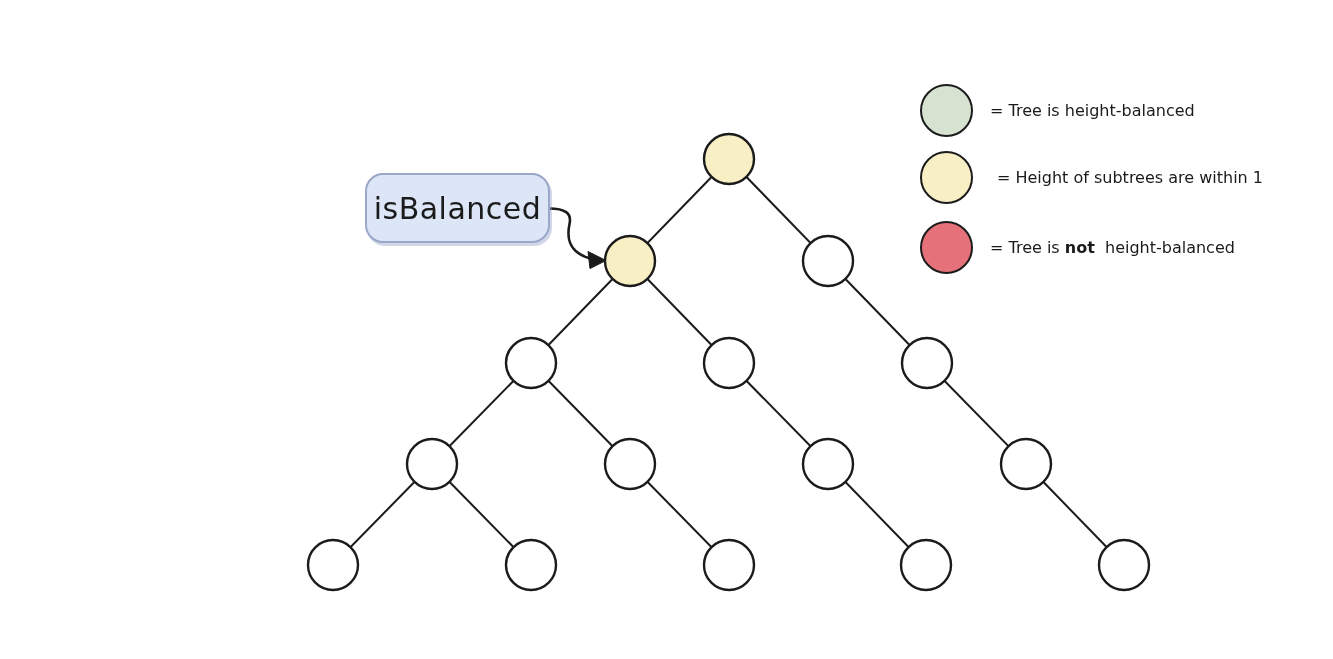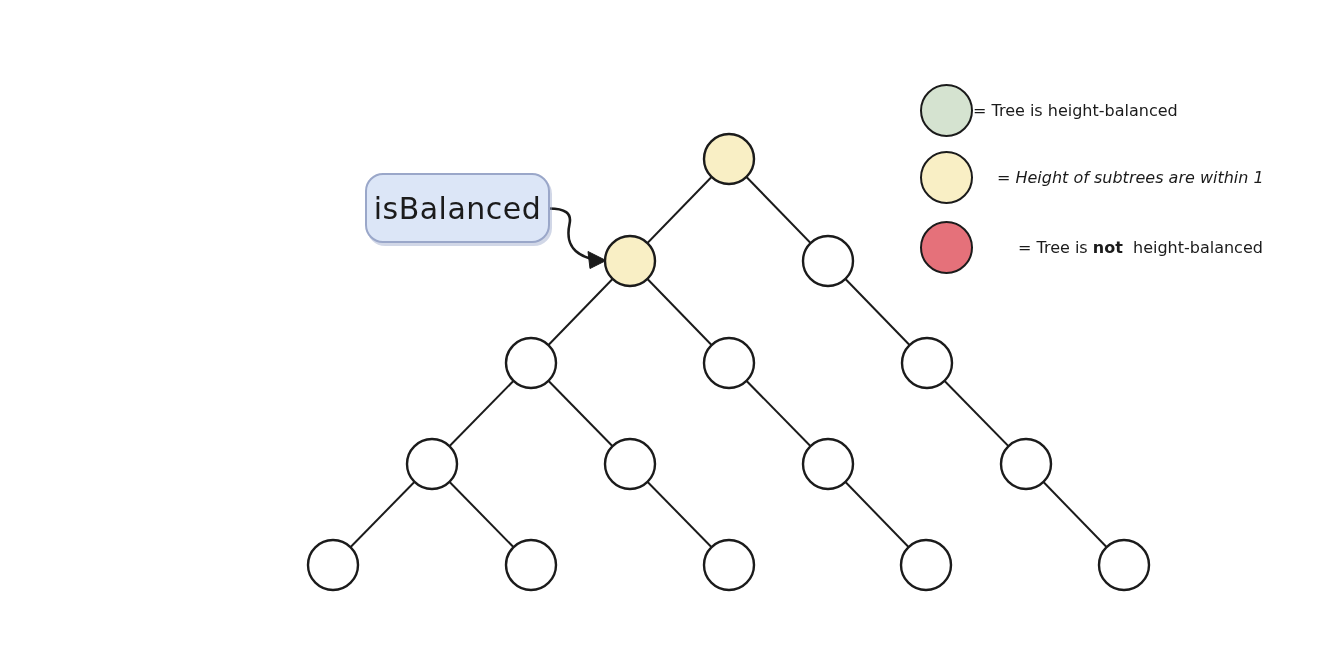--- a/index.html
+++ b/index.html
@@ -68,39 +68,39 @@
     white-space: nowrap;
   }
   .legend-row {
     position: absolute;
     display: flex;
     align-items: center;
     height: 53px;
     left: 920px;
   }
   .legend-row.row-0 { top: 84px; }
-  .legend-row.row-1 { top: 151px; font-style: italic; }
-  .legend-row.row-2 { top: 221px; gap: 28px; }
+  .legend-row.row-1 { top: 151px; }
+  .legend-row.row-2 { top: 221px; }
   .swatch {
     width: 53px;
     height: 53px;
     box-sizing: border-box;
     border: 2.5px solid var(--stroke);
     border-radius: 50%;
     flex: 0 0 auto;
   }
   .swatch-green  { background: var(--node-green); }
   .swatch-yellow { background: var(--node-yellow); }
   .swatch-red    { background: var(--node-red); }
   .legend-text {
     font-size: 16px;
     white-space: pre;
     color: var(--stroke);
   }
-  .row-0 .legend-text { }
+  .row-0 .legend-text { margin-left: 17px; }
   .row-1 .legend-text { margin-left: 24px; }
   .row-2 .legend-text { margin-left: 17px; }
   .legend-bold { font-weight: 700; }
 </style>
 </head>
 <body>
 
 <div class="canvas">
 
   <svg class="diagram" viewBox="0 0 1333 659">

